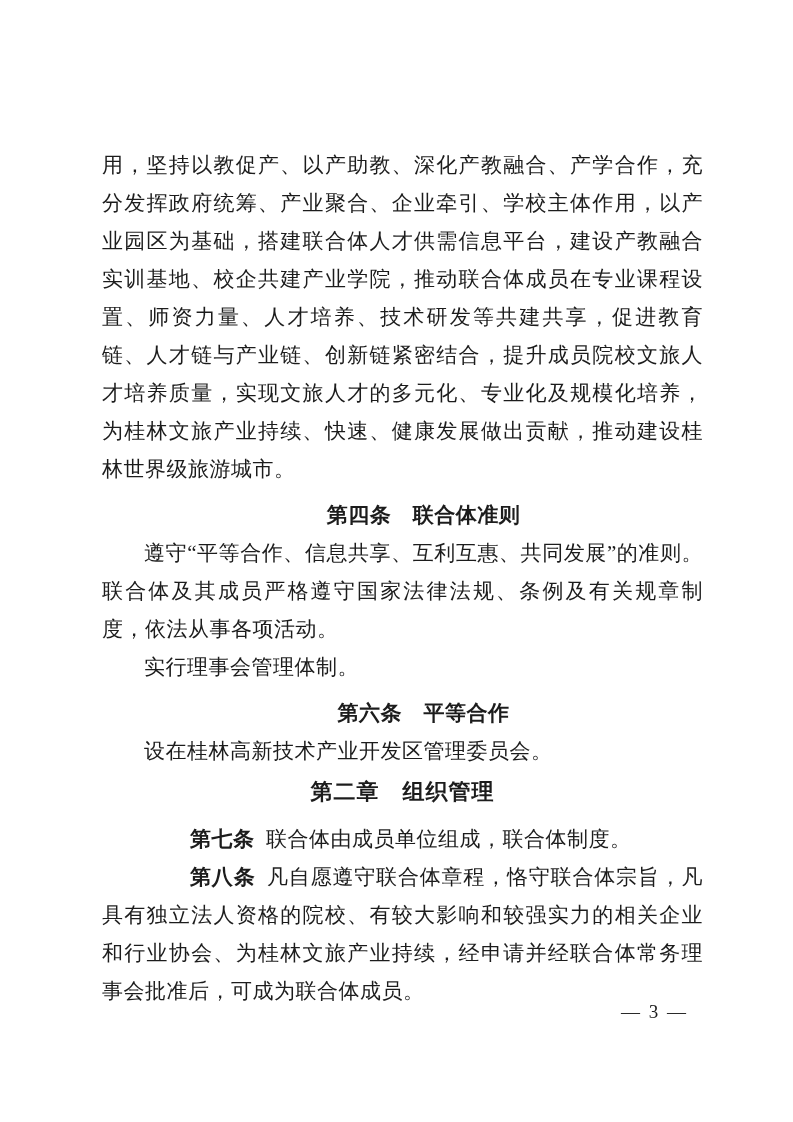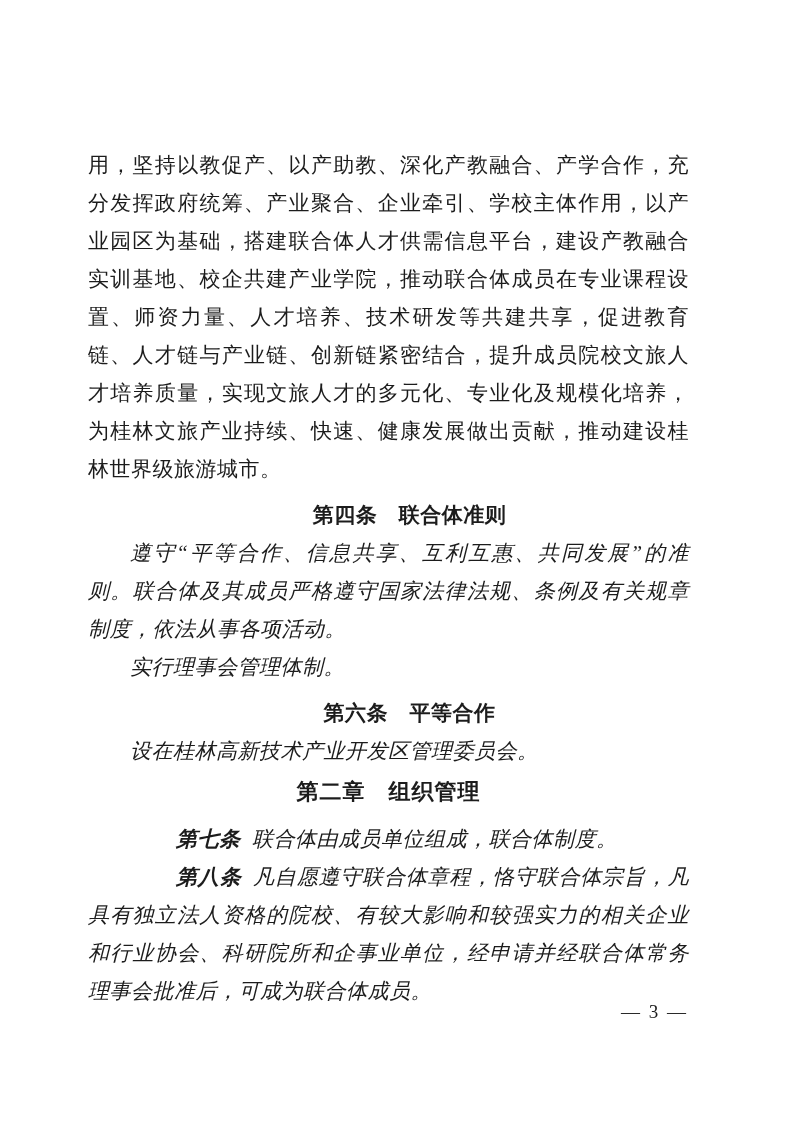--- a/index.html
+++ b/index.html
@@ -11,35 +11,34 @@
     position: relative;
     width: 793px;
     height: 1122px;
     background: #ffffff;
     overflow: hidden;
     font-family: "Liberation Serif", "DejaVu Serif", serif;
     color: #1c1c1c;
   }
   .doc-body {
     position: absolute;
-    left: 88px;
+    left: 102px;
     top: 146px;
     width: 601px;
     font-size: 21px;
     line-height: 38px;
     text-align: justify;
     text-justify: inter-character;
     letter-spacing: 0.5px;
   }
   .para {
     margin: 0;
   }
   .indent {
     text-indent: 2em;
-    font-style: italic;
   }
   .article-heading {
     margin: 8px 0 0 0;
     font-size: 21px;
     line-height: 38px;
     font-weight: 700;
     text-indent: 2em;
     text-align: center;
   }
   .chapter-heading {
@@ -87,20 +86,20 @@
 
     <p class="para indent">设在桂林高新技术产业开发区管理委员会。</p>
 
     <h2 class="chapter-heading">第二章　组织管理</h2>
 
     <p class="para indent">
       <span class="lead">第七条</span><span>联合体由成员单位组成，联合体制度。</span>
     </p>
 
     <p class="para indent">
-      <span class="lead">第八条</span><span>凡自愿遵守联合体章程，恪守联合体宗旨，凡具有独立法人资格的院校、有较大影响和较强实力的相关企业和行业协会、科研院所和企事业单位，经申请并经联合体常务理事会批准后，可成为联合体成员。</span>
+      <span class="lead">第八条</span><span>凡自愿遵守联合体章程，恪守联合体宗旨，凡具有独立法人资格的院校、有较大影响和较强实力的相关企业和行业协会、为桂林文旅产业持续，经申请并经联合体常务理事会批准后，可成为联合体成员。</span>
     </p>
 
   </main>
 
   <footer class="page-number">— 3 —</footer>
 
 </div>
 
 </body></html>

